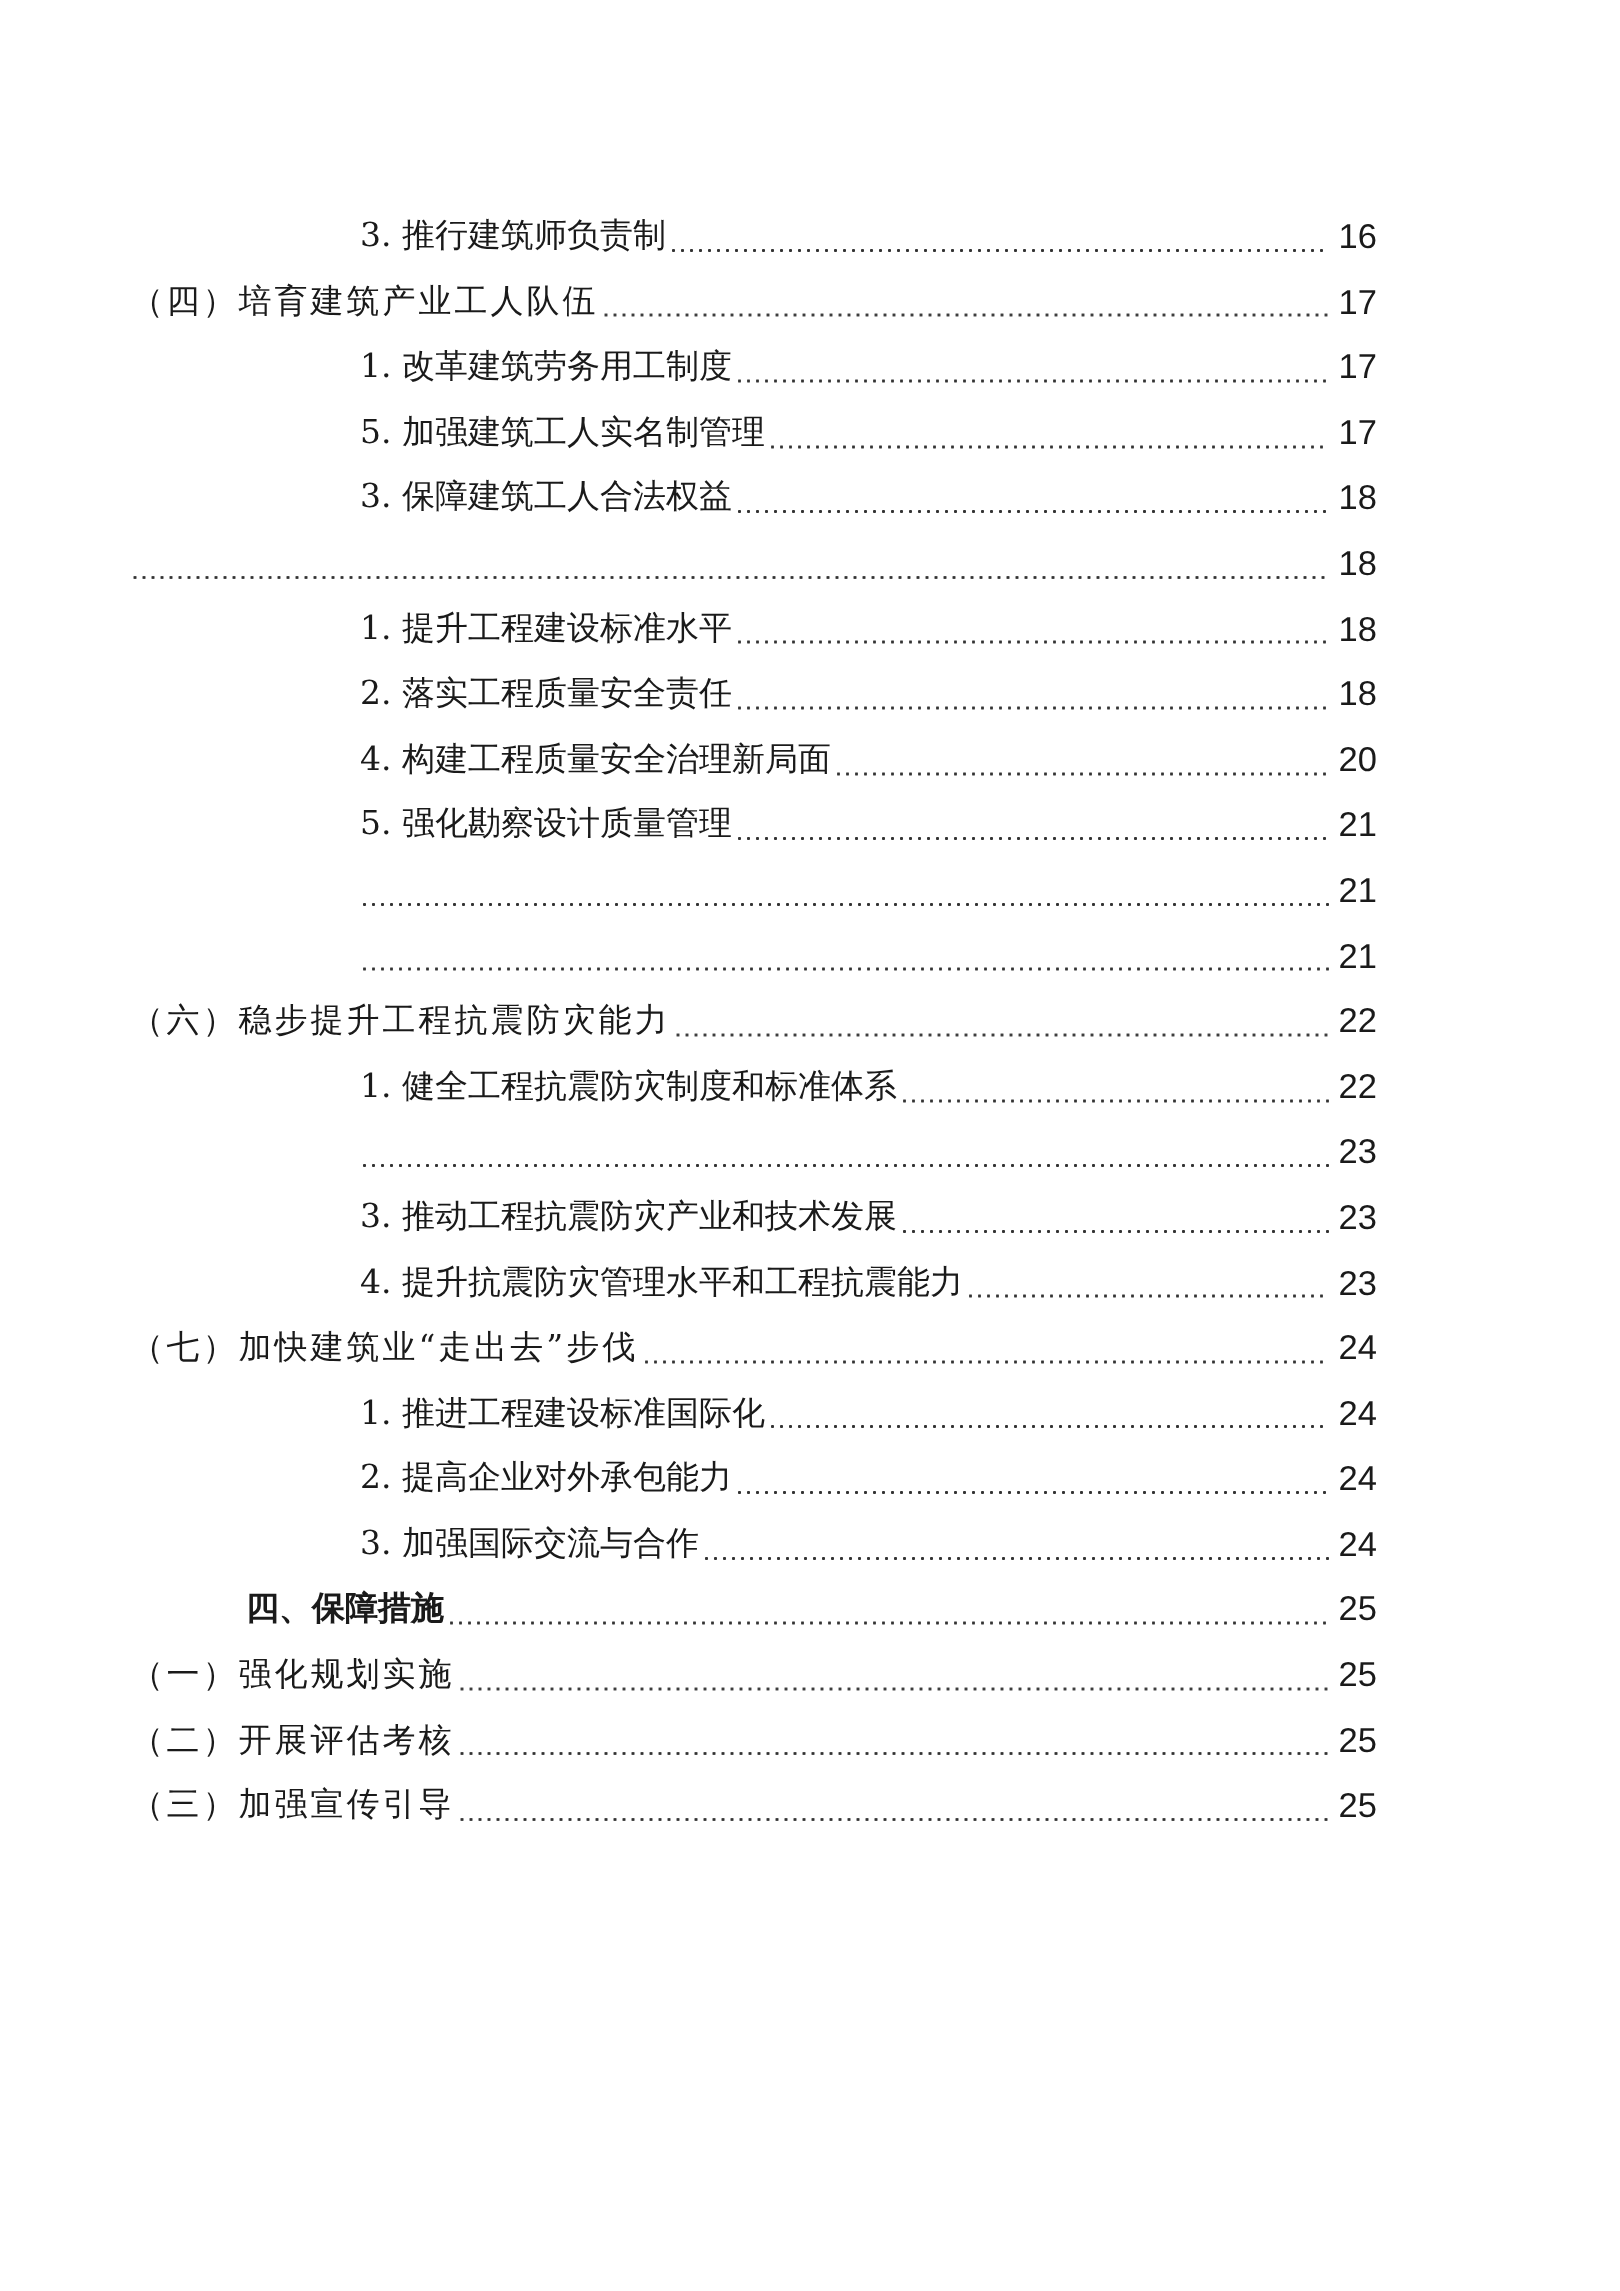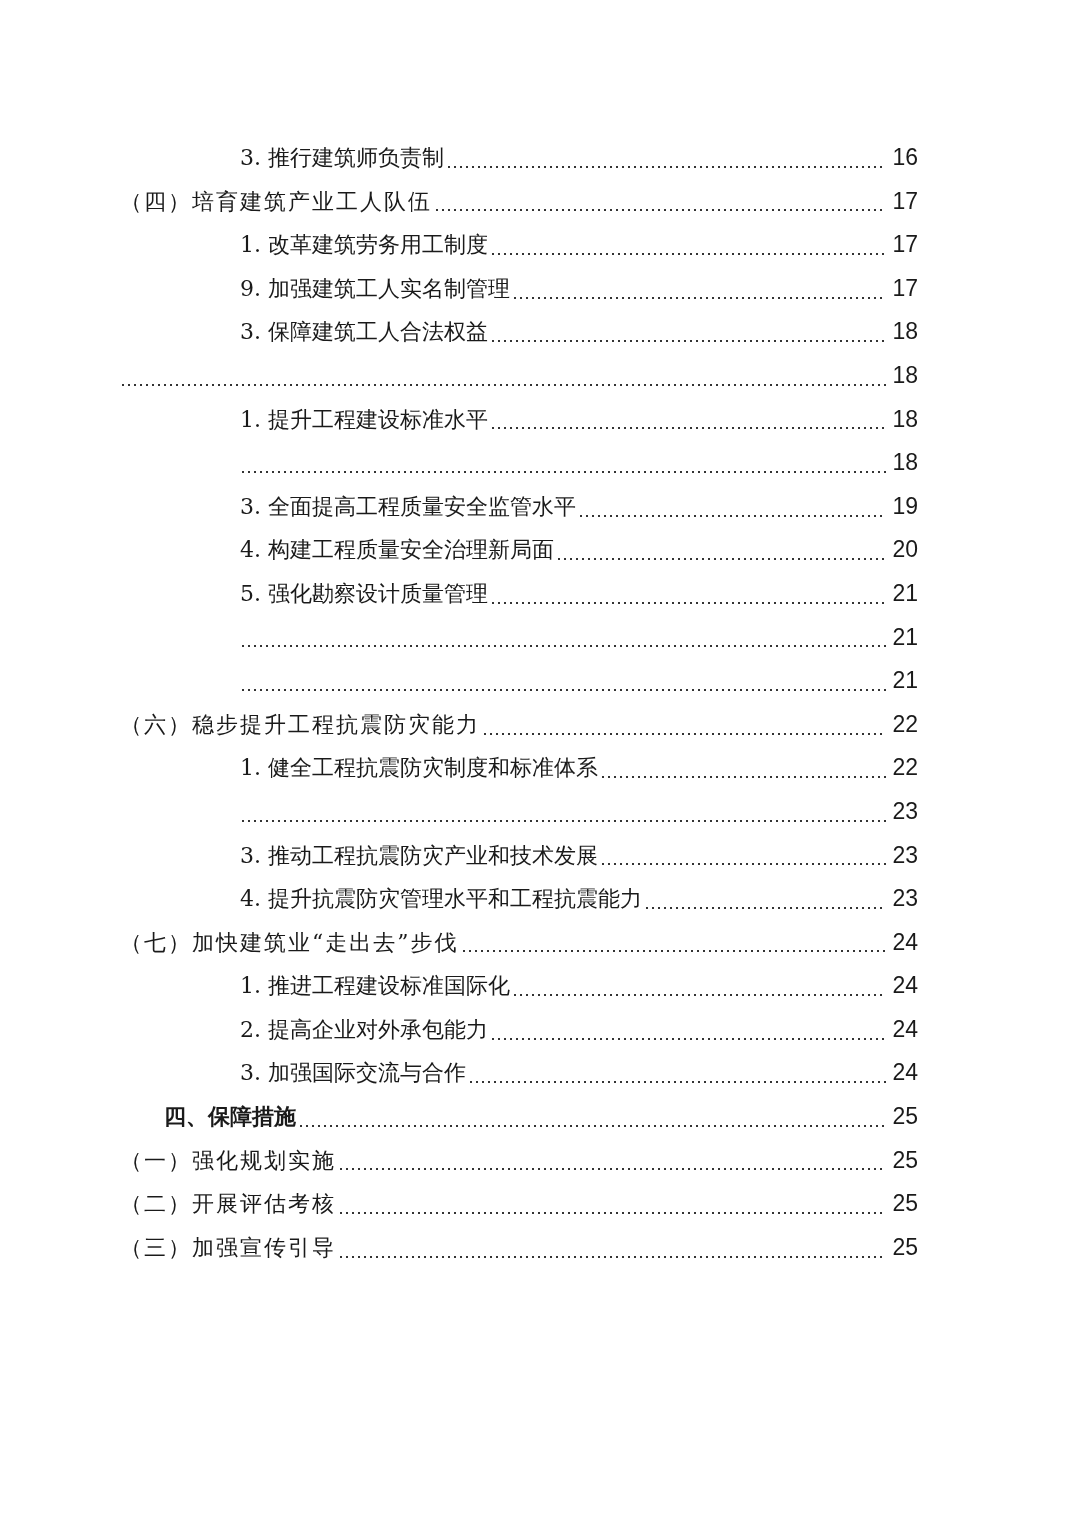--- a/index.html
+++ b/index.html
@@ -24,21 +24,21 @@
       position: relative;
       height: 43.6px;
       display: flex;
       align-items: center;
       font-family: "DejaVu Serif", "Liberation Serif", serif;
       font-size: 22px;
       line-height: 43.6px;
       white-space: nowrap;
     }
     .toc-row.lvl1 { padding-left: 164px; font-family: "DejaVu Sans", "Liberation Sans", sans-serif; font-weight: bold; align-items: center; }
-    .toc-row.lvl2 { padding-left: 120px; letter-spacing: 2px; }
+    .toc-row.lvl2 { padding-left: 87px; letter-spacing: 2px; }
     .toc-row.lvl3 { padding-left: 240px; }
     .toc-title {
       flex: 0 0 auto;
       padding-right: 2px;
     }
     .toc-leader {
       flex: 1 1 auto;
       height: 2px;
       margin-top: 18px;
       background-image: radial-gradient(circle, #333 0.9px, transparent 1.1px);
@@ -70,46 +70,42 @@
     <span class="toc-title">（四）培育建筑产业工人队伍</span>
     <span class="toc-leader"></span>
     <span class="toc-page">17</span>
   </div>
   <div class="toc-row lvl3">
     <span class="toc-title">1. 改革建筑劳务用工制度</span>
     <span class="toc-leader"></span>
     <span class="toc-page">17</span>
   </div>
   <div class="toc-row lvl3">
-    <span class="toc-title">9. 加强建筑工人实名制管理</span>
+    <span class="toc-title">5. 加强建筑工人实名制管理</span>
     <span class="toc-leader"></span>
     <span class="toc-page">17</span>
   </div>
   <div class="toc-row lvl3">
     <span class="toc-title">3. 保障建筑工人合法权益</span>
     <span class="toc-leader"></span>
     <span class="toc-page">18</span>
   </div>
   <div class="toc-row lvl2">
     <span class="toc-leader"></span>
     <span class="toc-page">18</span>
   </div>
   <div class="toc-row lvl3">
     <span class="toc-title">1. 提升工程建设标准水平</span>
     <span class="toc-leader"></span>
     <span class="toc-page">18</span>
   </div>
   <div class="toc-row lvl3">
+    <span class="toc-title">2. 落实工程质量安全责任</span>
     <span class="toc-leader"></span>
     <span class="toc-page">18</span>
-  </div>
-  <div class="toc-row lvl3">
-    <span class="toc-title">3. 全面提高工程质量安全监管水平</span>
-    <span class="toc-leader"></span>
-    <span class="toc-page">19</span>
   </div>
   <div class="toc-row lvl3">
     <span class="toc-title">4. 构建工程质量安全治理新局面</span>
     <span class="toc-leader"></span>
     <span class="toc-page">20</span>
   </div>
   <div class="toc-row lvl3">
     <span class="toc-title">5. 强化勘察设计质量管理</span>
     <span class="toc-leader"></span>
     <span class="toc-page">21</span>

